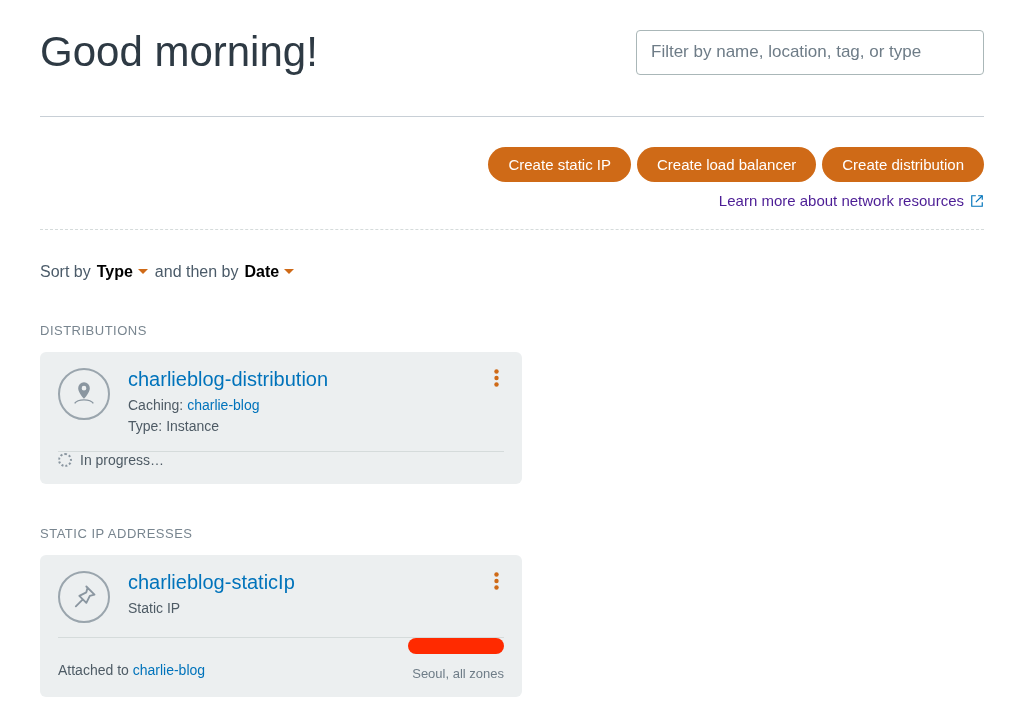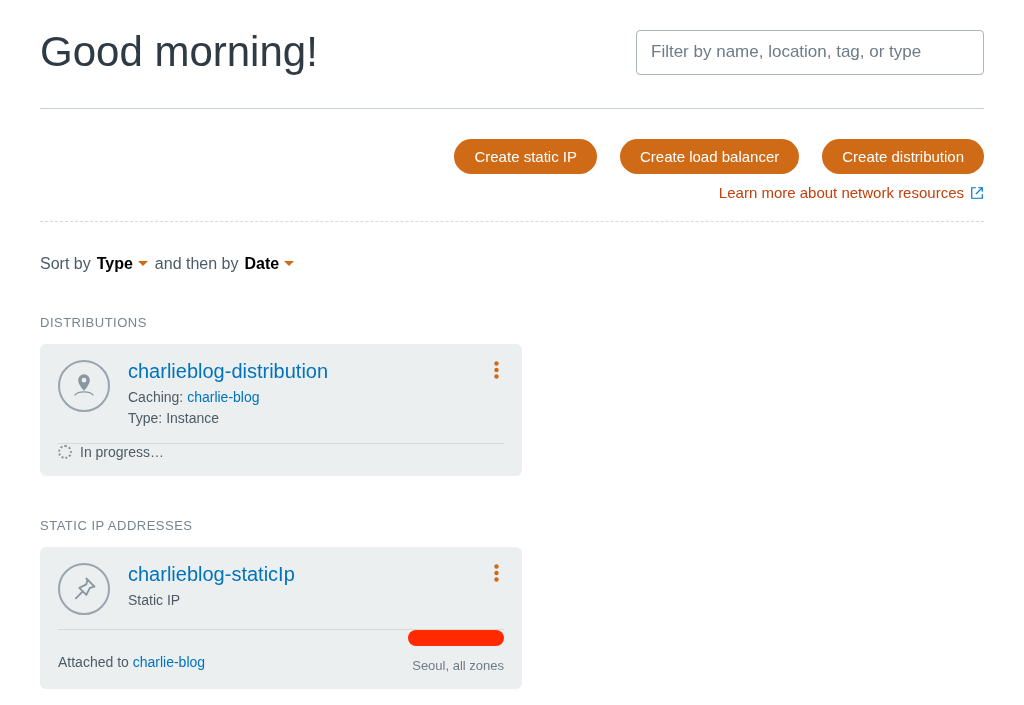--- a/index.html
+++ b/index.html
@@ -6,21 +6,21 @@
   body {
     font-family: "Amazon Ember", "Helvetica Neue", Arial, sans-serif;
     background: #ffffff;
     color: #16191f;
     padding: 28px 40px;
   }
   .header-row {
     display: flex;
     justify-content: space-between;
     align-items: center;
-    padding-bottom: 32px;
+    padding-bottom: 40px;
     border-bottom: 1px solid #c8cfd6;
     gap: 36px;
   }
   .greeting {
     font-size: 42px;
     font-weight: 400;
     color: #2e3a44;
   }
   .filter-input {
     width: 348px;
@@ -34,32 +34,32 @@
   .filter-input::placeholder { color: #6e7c87; }
   .top-actions {
     display: flex;
     flex-direction: column;
     align-items: flex-end;
     gap: 10px;
     margin-top: 30px;
     padding-bottom: 20px;
     border-bottom: 1px dashed #d5dbdb;
   }
-  .btn-row { display: flex; gap: 23px; }
+  .btn-row { display: flex; gap: 6px; }
   .btn {
     background: #cf6a17;
     color: #fff;
     border: none;
     border-radius: 20px;
     padding: 9px 20px;
     font-size: 15px;
     cursor: pointer;
   }
   .learn-link {
-    color: #c2410c;
+    color: #4c1d95;
     font-size: 15px;
     text-decoration: none;
     display: inline-flex;
     align-items: center;
     gap: 6px;
     cursor: pointer;
   }
   .ext-icon {
     width: 14px; height: 14px;
     stroke: #0073bb;

